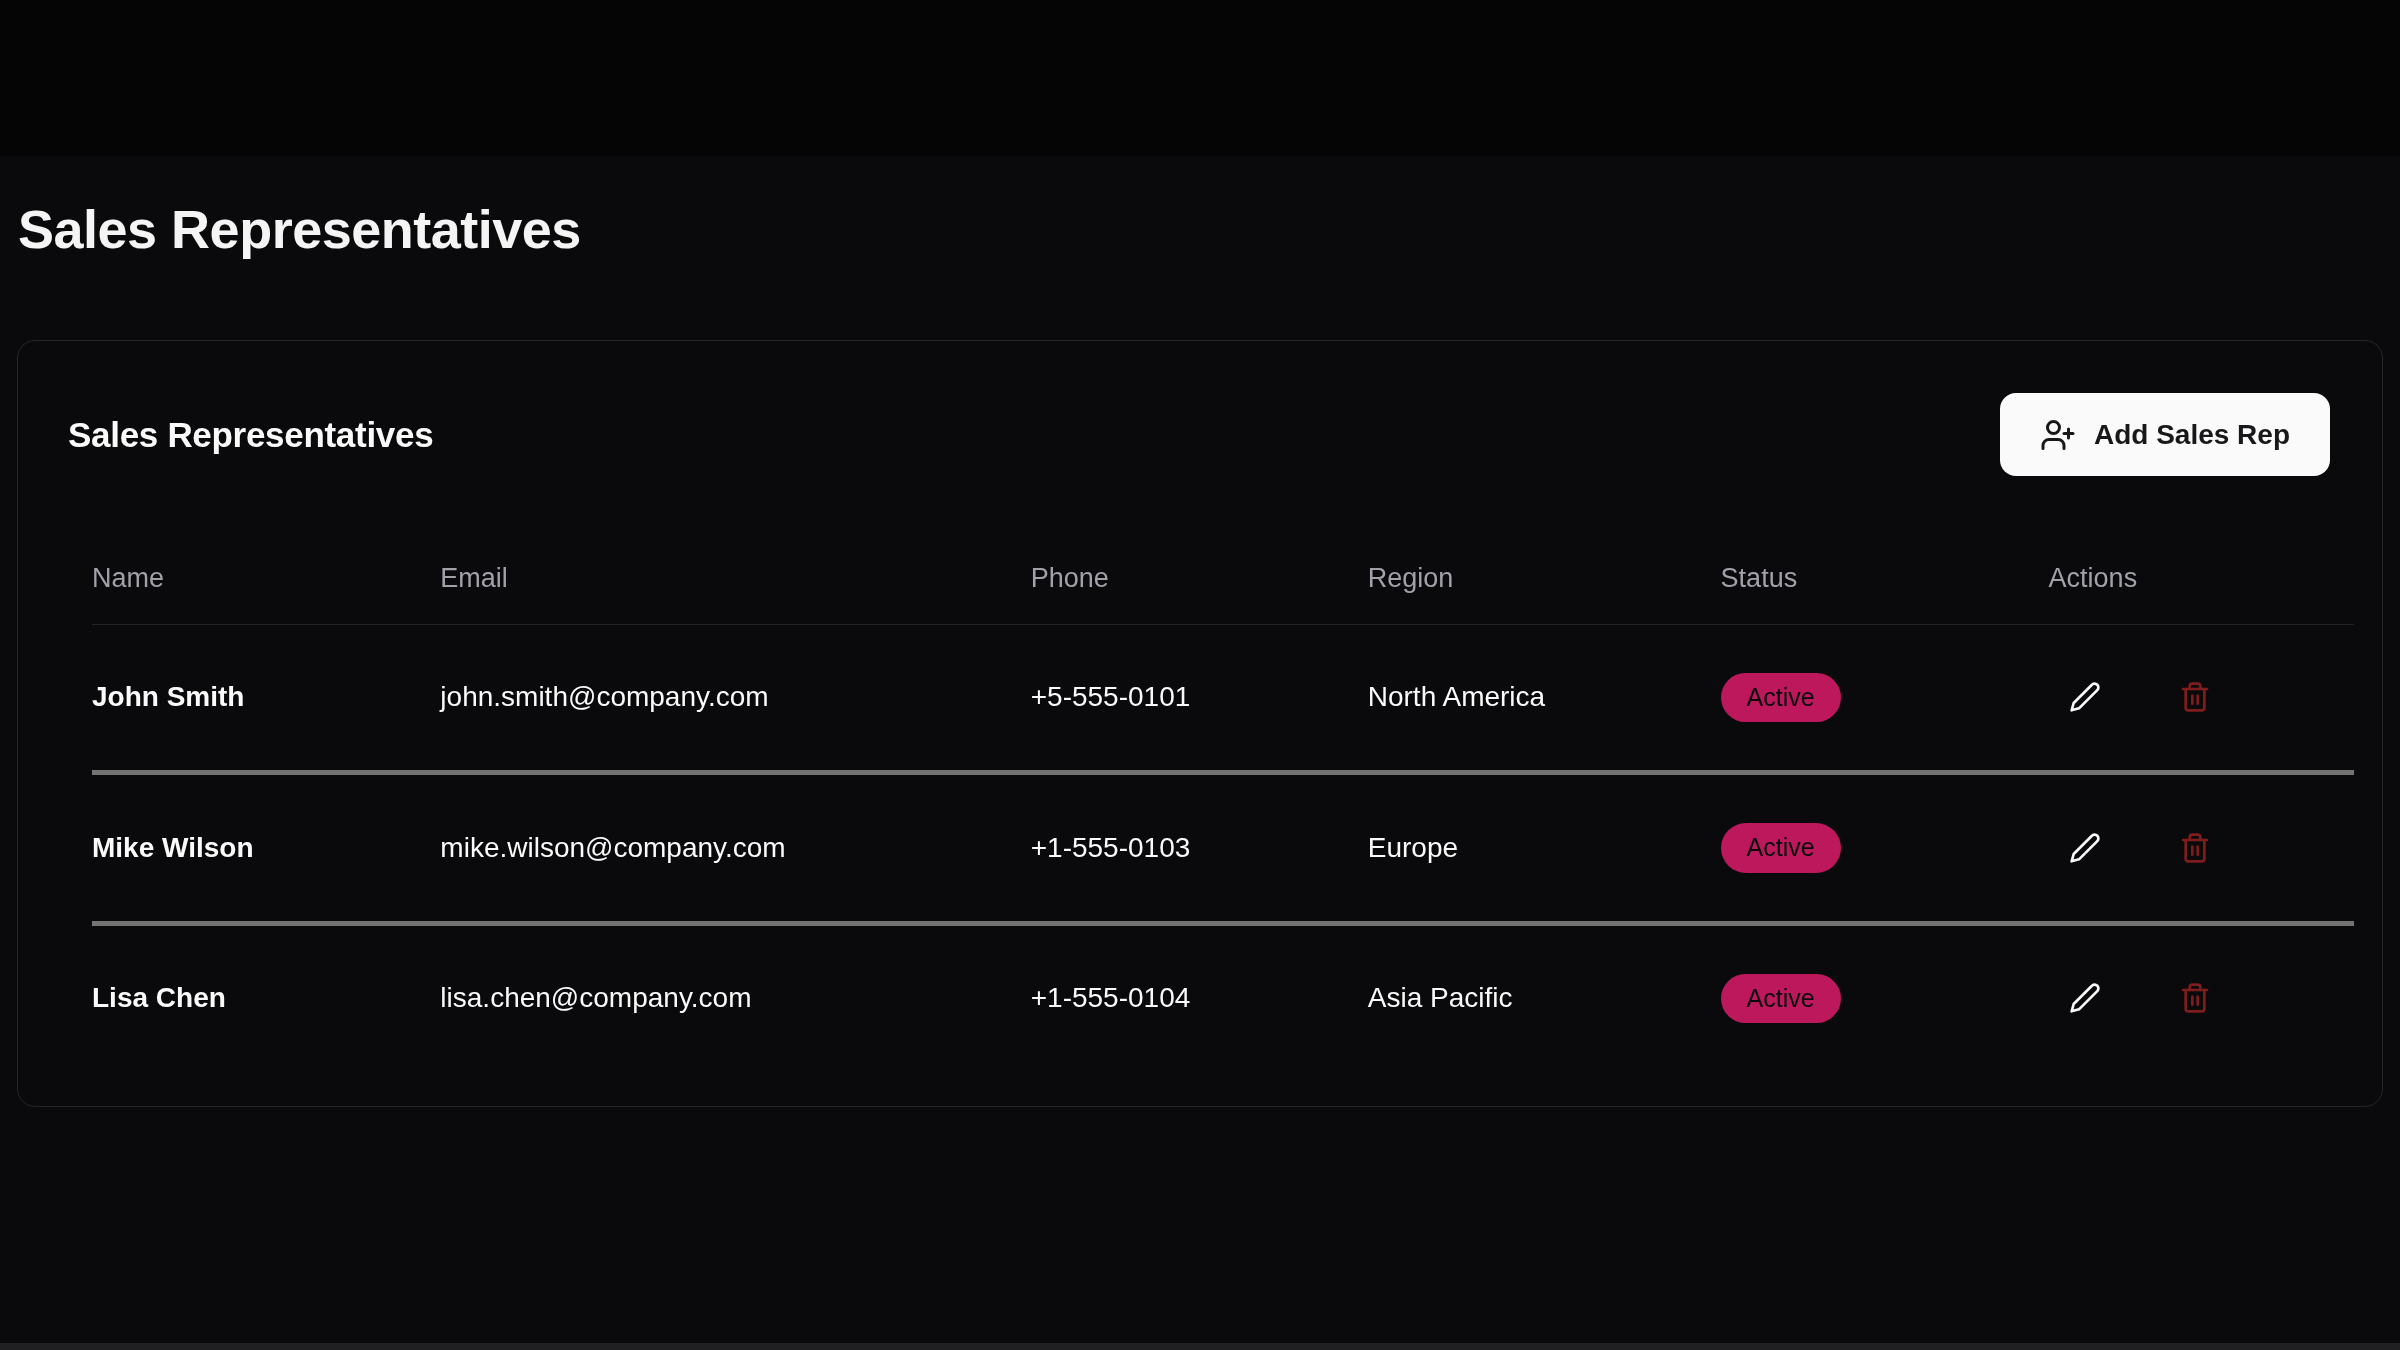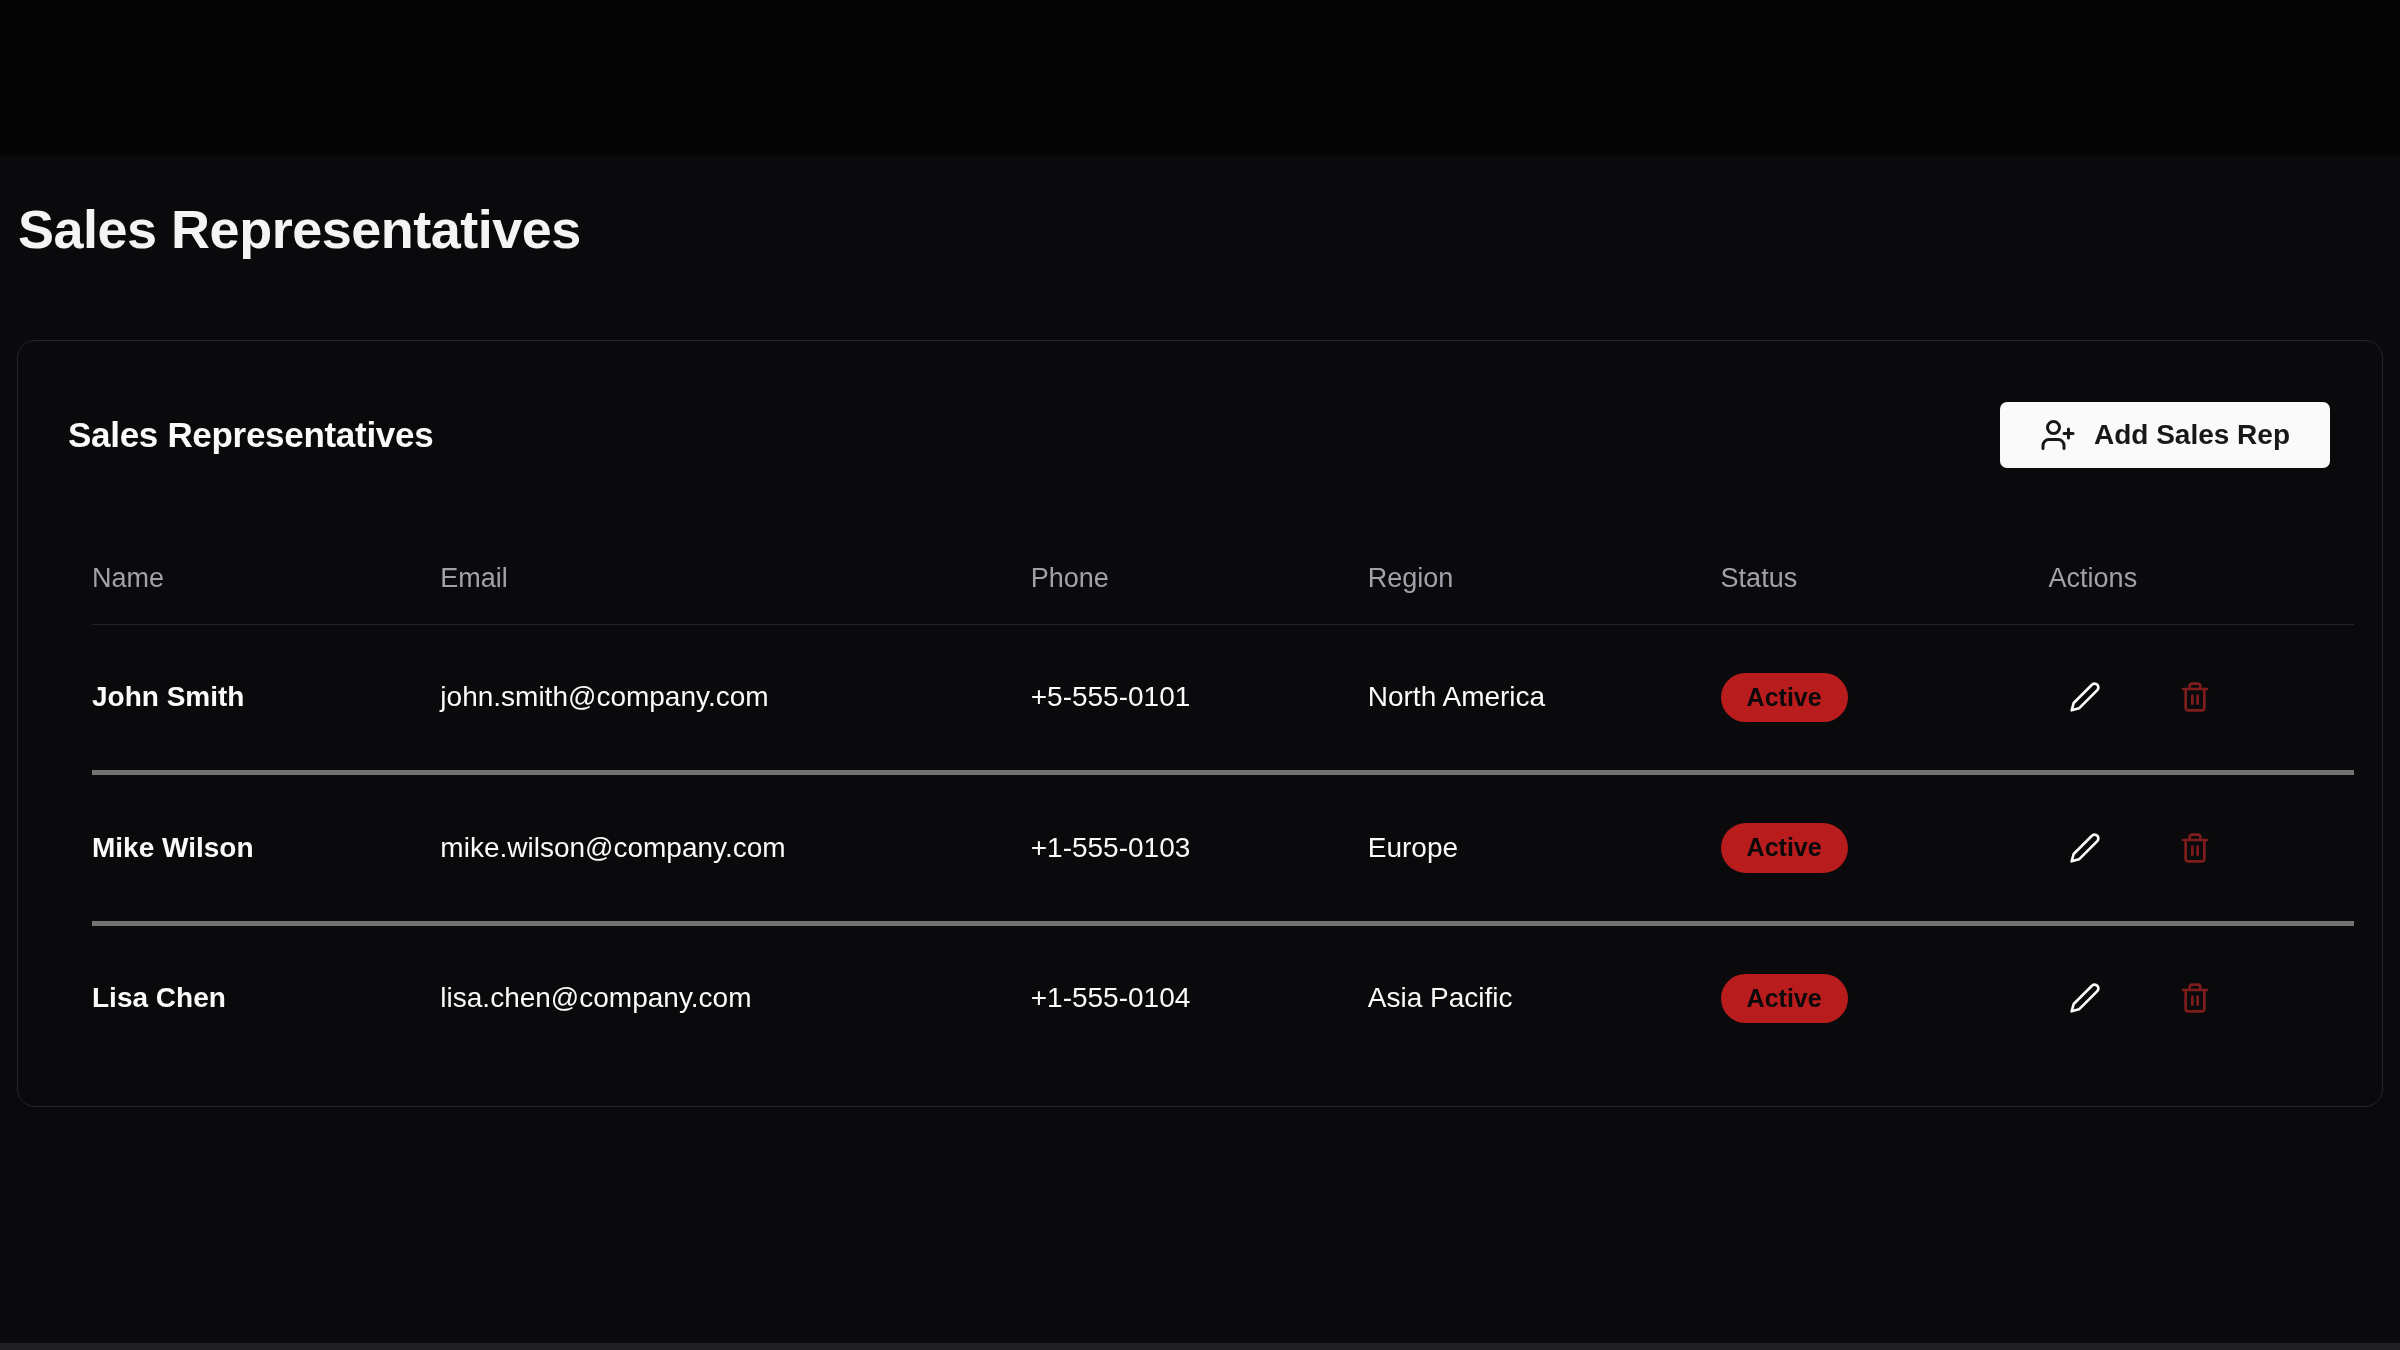--- a/index.html
+++ b/index.html
@@ -33,22 +33,22 @@
     height: 767px;
   }
   .card-header {
     display: flex; align-items: center; justify-content: space-between;
     height: 84px;
   }
   .card-title { font-size: 35px; font-weight: 700; color: #fafafa; letter-spacing: -0.3px; }
   .add-btn {
     display: inline-flex; align-items: center; gap: 18px;
     background: #fafafa; color: #18181b;
-    border: none; border-radius: 7px;
-    height: 66px; padding: 16px 40px;
+    border: none; border-radius: 16px;
+    height: 83px; padding: 16px 40px;
     font-family: inherit; font-size: 28px; font-weight: 600;
     cursor: pointer;
   }
   .add-btn svg { display: block; }
 
   
   table { width: 100%; border-collapse: collapse; margin-top: 56px; margin-left: 24px; }
   th {
     text-align: left; font-size: 27px; font-weight: 500; color: #a1a1aa;
     padding: 30px 0 30px 0;
@@ -58,22 +58,22 @@
     font-size: 28px; font-weight: 400; color: #fafafa;
     padding: 48px 0;
     border-bottom: 5px solid #737373;
     vertical-align: middle;
   }
   tr:last-child td { border-bottom: none; }
   td.cell-name { font-weight: 600; }
 
   .badge {
     display: inline-block;
-    background: #b91c1c; color: #09090b;
-    font-size: 25px; font-weight: 700;
+    background: #be185d; color: #09090b;
+    font-size: 25px; font-weight: 400;
     padding: 11px 26px; border-radius: 9999px;
     line-height: 1.1;
   }
 
   .actions-wrap { display: flex; align-items: center; gap: 66px; padding-left: 14px; }
   .icon-btn {
     background: transparent; border: none; padding: 6px; cursor: pointer;
     display: inline-flex; align-items: center; justify-content: center;
   }
   .icon-btn svg { display: block; }

